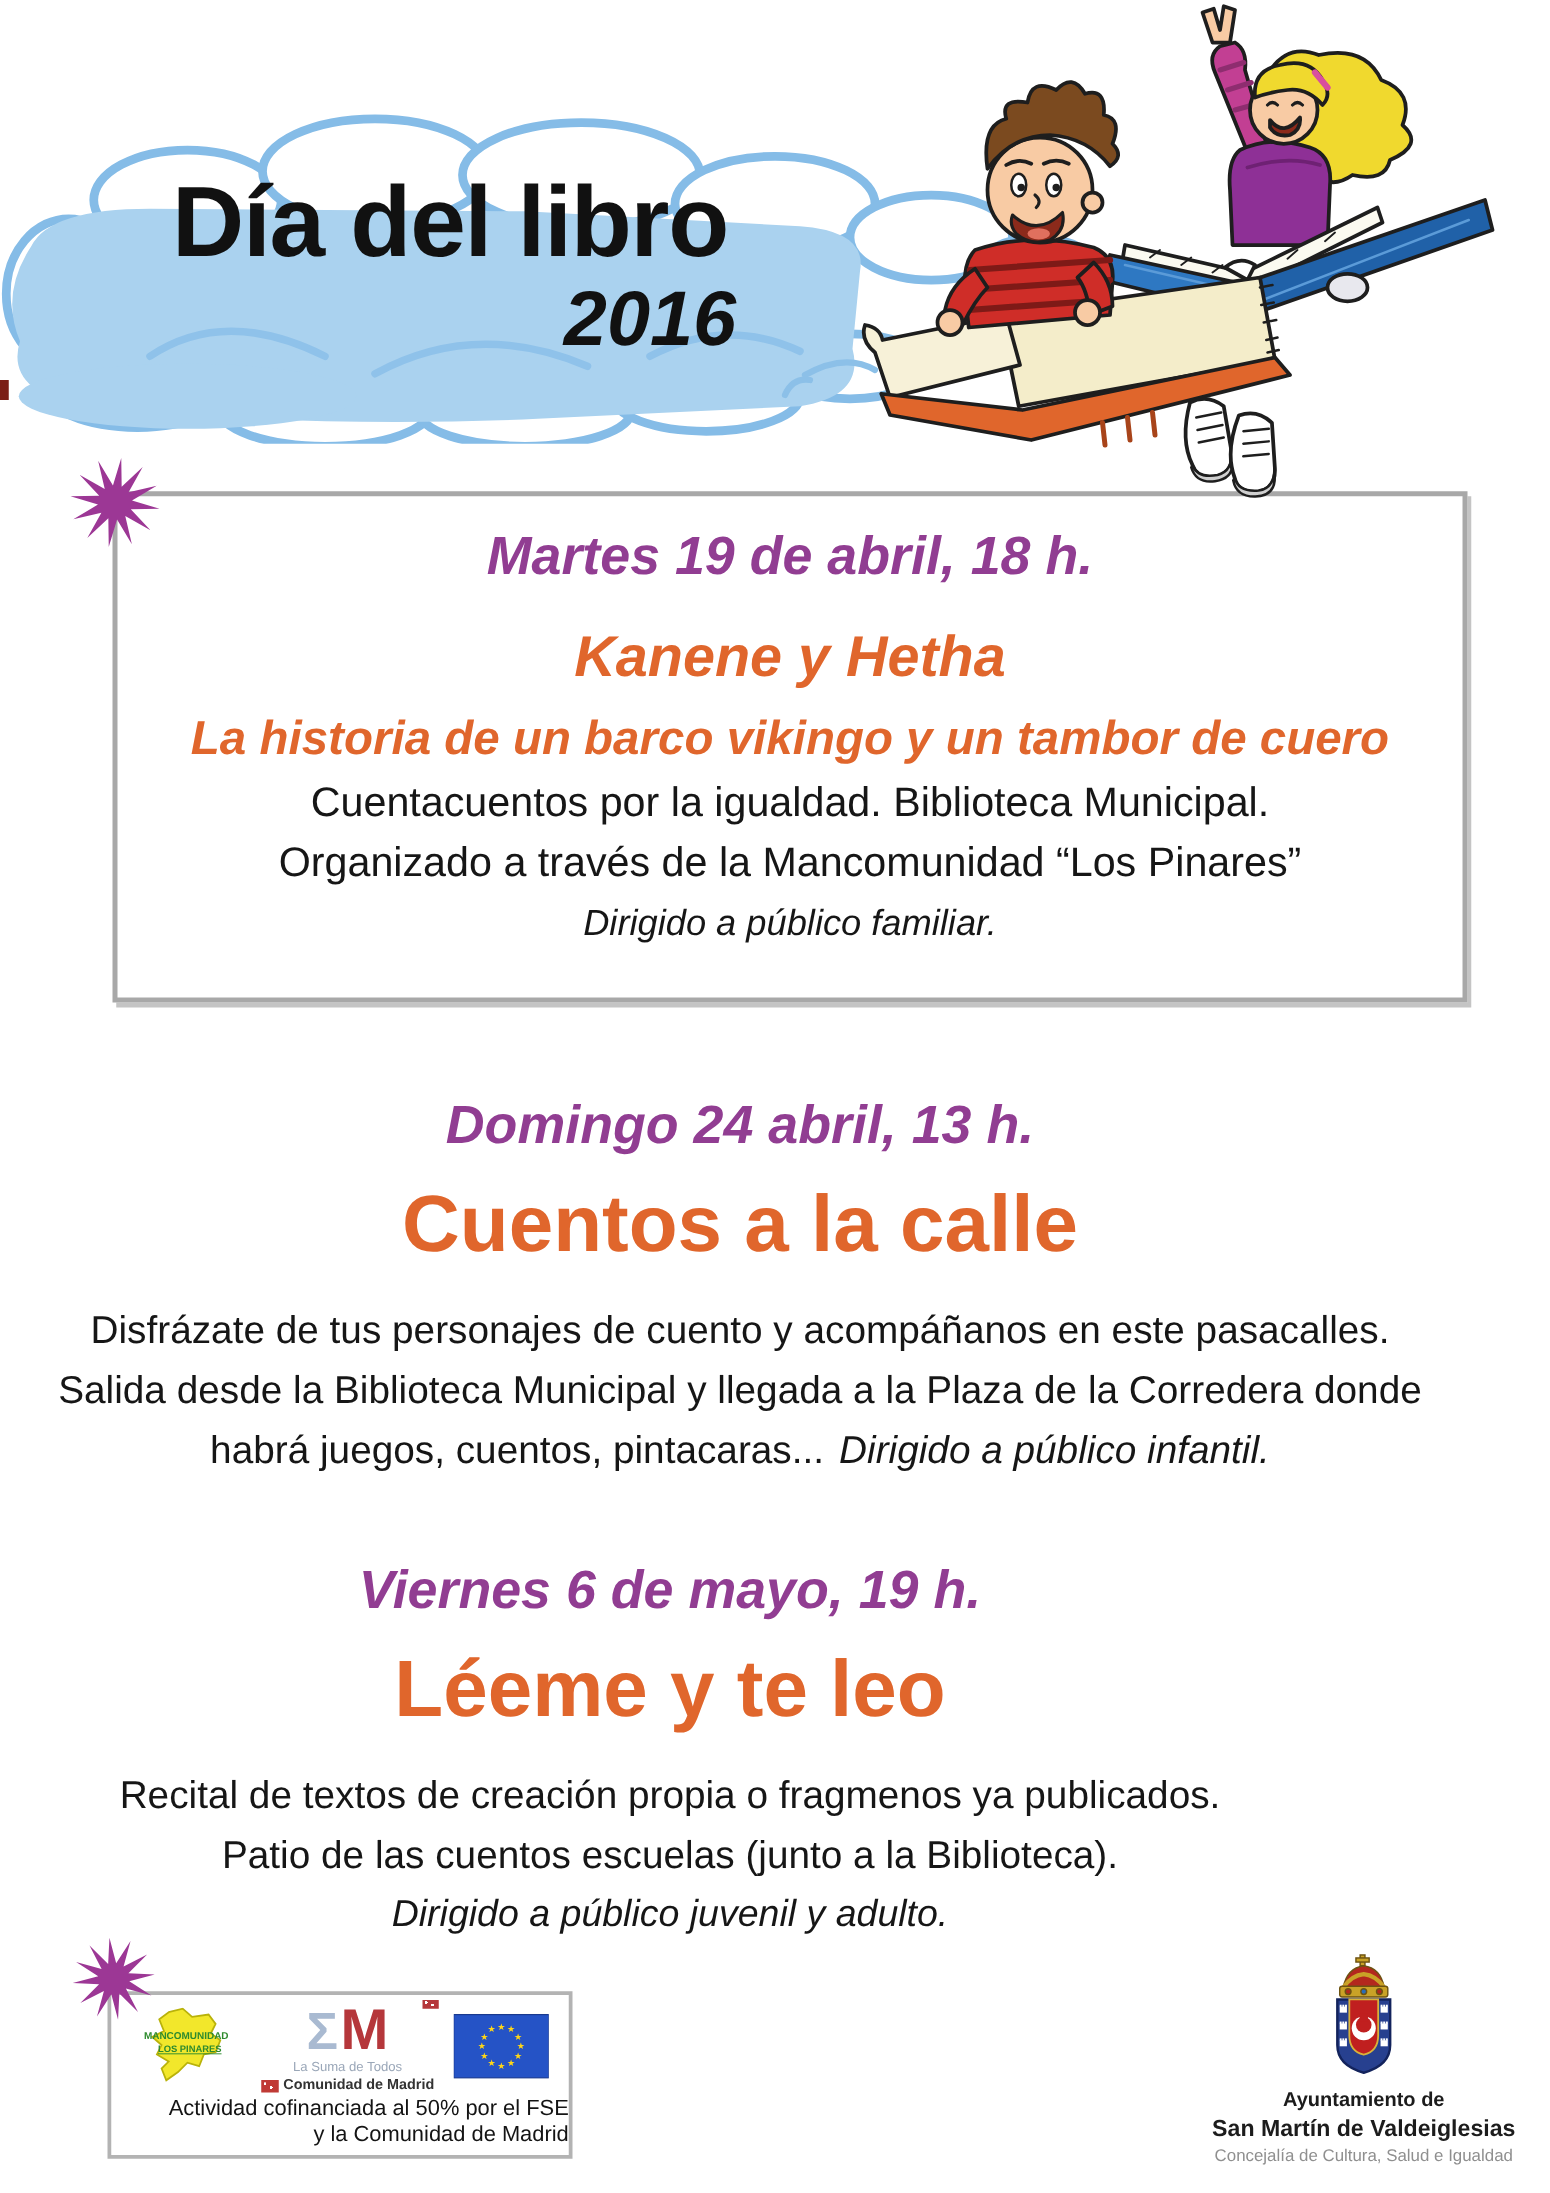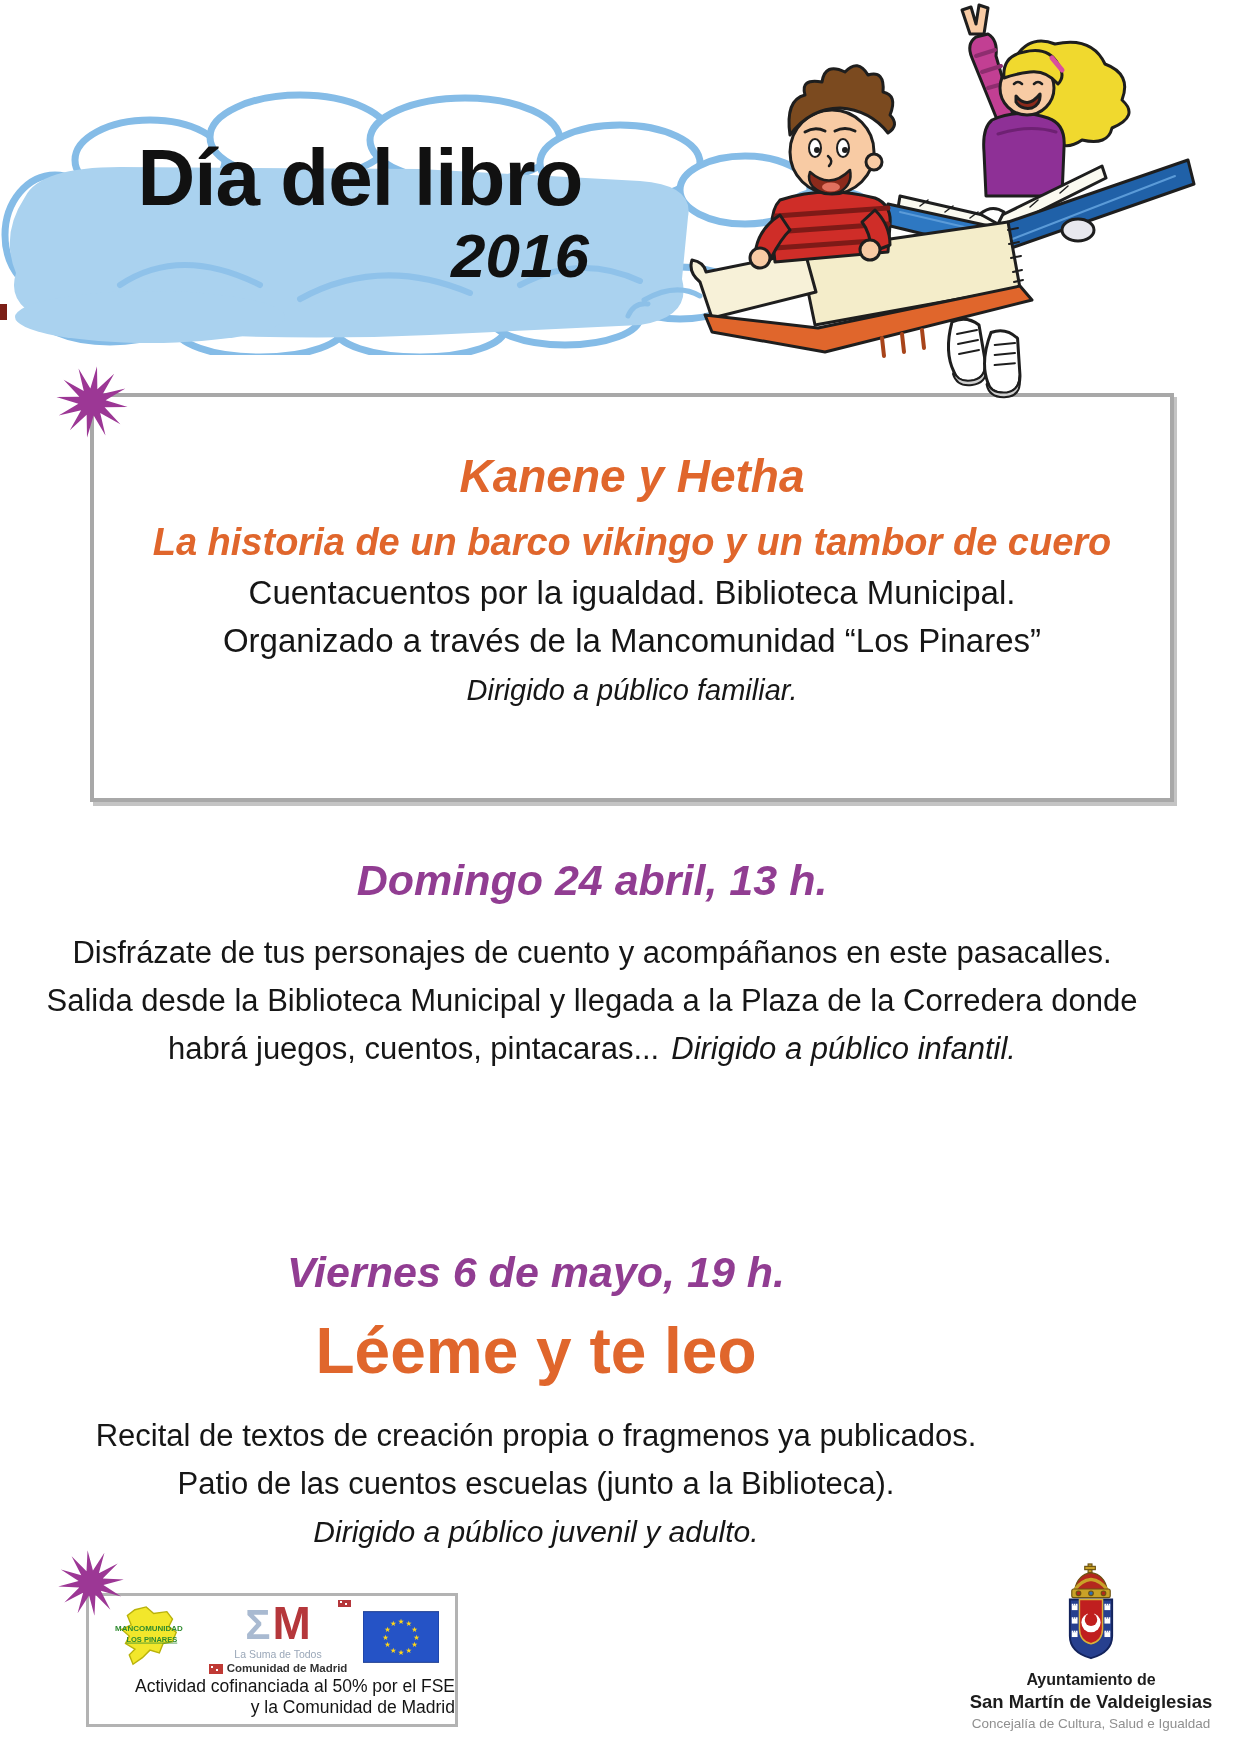--- a/index.html
+++ b/index.html
@@ -24,21 +24,21 @@
   .event-box{left:90px;top:393px;width:1076px;height:377px;background:#fff;
      border:4px solid #a8a8a8;box-shadow:3px 4px 0 #c4c4c4;z-index:4;
      display:flex;flex-direction:column;align-items:center;padding-top:24px;box-sizing:content-box;}
   .ev-date{font-size:43px;font-weight:700;font-style:italic;color:#913d92;white-space:nowrap;}
   .ev-title-1{font-size:46px;font-weight:700;font-style:italic;color:#e0662c;margin-top:28px;white-space:nowrap;}
   .ev-sub{font-size:38px;font-weight:700;font-style:italic;color:#e0662c;margin-top:18px;white-space:nowrap;}
   .ev-line{font-size:33px;color:#161616;margin-top:10px;white-space:nowrap;}
   .ev-aud-1{font-size:29px;font-style:italic;margin-top:14px;white-space:nowrap;}
 
   
-  .event2{left:0;top:856px;width:1184px;text-align:center;z-index:3;}
+  .event2{left:0;top:876px;width:1184px;text-align:center;z-index:3;}
   .event3{left:0;top:1248px;width:1072px;text-align:center;z-index:3;}
   .ev-title-big{font-size:64px;font-weight:700;color:#e0662c;margin-top:17px;white-space:nowrap;}
   .ev-body{margin-top:24px;font-size:31px;line-height:48px;color:#161616;}
   .ev-body div{white-space:nowrap;}
   .aud-inline{font-style:italic;margin-left:12px;}
   .ev-aud-it{font-style:italic;font-size:30px;}
 
   
   .funding-box{left:86px;top:1593px;width:366px;height:128px;border:3px solid #b3b3b3;background:#fff;z-index:4;}
   .logo-row{display:flex;align-items:center;justify-content:center;gap:16px;margin-top:8px;height:66px;}
@@ -157,29 +157,31 @@
   </svg>
 
   <svg class="abs star1" width="72" height="72" viewBox="0 0 100 100">
     <polygon fill="#9c3795" points="100,50 68.4,45.1 93.3,25 63.4,36.6 75,6.7 54.9,31.6 50,0 45.1,31.6 25,6.7 36.6,36.6 6.7,25 31.6,45.1 0,50 31.6,54.9 6.7,75 36.6,63.4 25,93.3 45.1,68.4 50,100 54.9,68.4 75,93.3 63.4,63.4 93.3,75 68.4,54.9"></polygon>
   </svg>
   <svg class="abs star2" width="66" height="66" viewBox="0 0 100 100">
     <polygon fill="#9c3795" points="100,50 68.4,45.1 93.3,25 63.4,36.6 75,6.7 54.9,31.6 50,0 45.1,31.6 25,6.7 36.6,36.6 6.7,25 31.6,45.1 0,50 31.6,54.9 6.7,75 36.6,63.4 25,93.3 45.1,68.4 50,100 54.9,68.4 75,93.3 63.4,63.4 93.3,75 68.4,54.9"></polygon>
   </svg>
 
   <div class="abs event-box">
+    <div class="ev-date">Martes 19 de abril, 18 h.</div>
     <div class="ev-title-1">Kanene y Hetha</div>
     <div class="ev-sub">La historia de un barco vikingo y un tambor de cuero</div>
     <div class="ev-line">Cuentacuentos por la igualdad. Biblioteca Municipal.</div>
     <div class="ev-line">Organizado a través de la Mancomunidad “Los Pinares”</div>
     <div class="ev-aud-1">Dirigido a público familiar.</div>
   </div>
 
   <div class="abs event2">
     <div class="ev-date">Domingo 24 abril, 13 h.</div>
+    <div class="ev-title-big">Cuentos a la calle</div>
     <div class="ev-body">
       <div>Disfrázate de tus personajes de cuento y acompáñanos en este pasacalles.</div>
       <div>Salida desde la Biblioteca Municipal y llegada a la Plaza de la Corredera donde</div>
       <div>
         <span>habrá juegos, cuentos, pintacaras...</span><span class="aud-inline">Dirigido a público infantil.</span>
       </div>
     </div>
   </div>
 
   <div class="abs event3">

